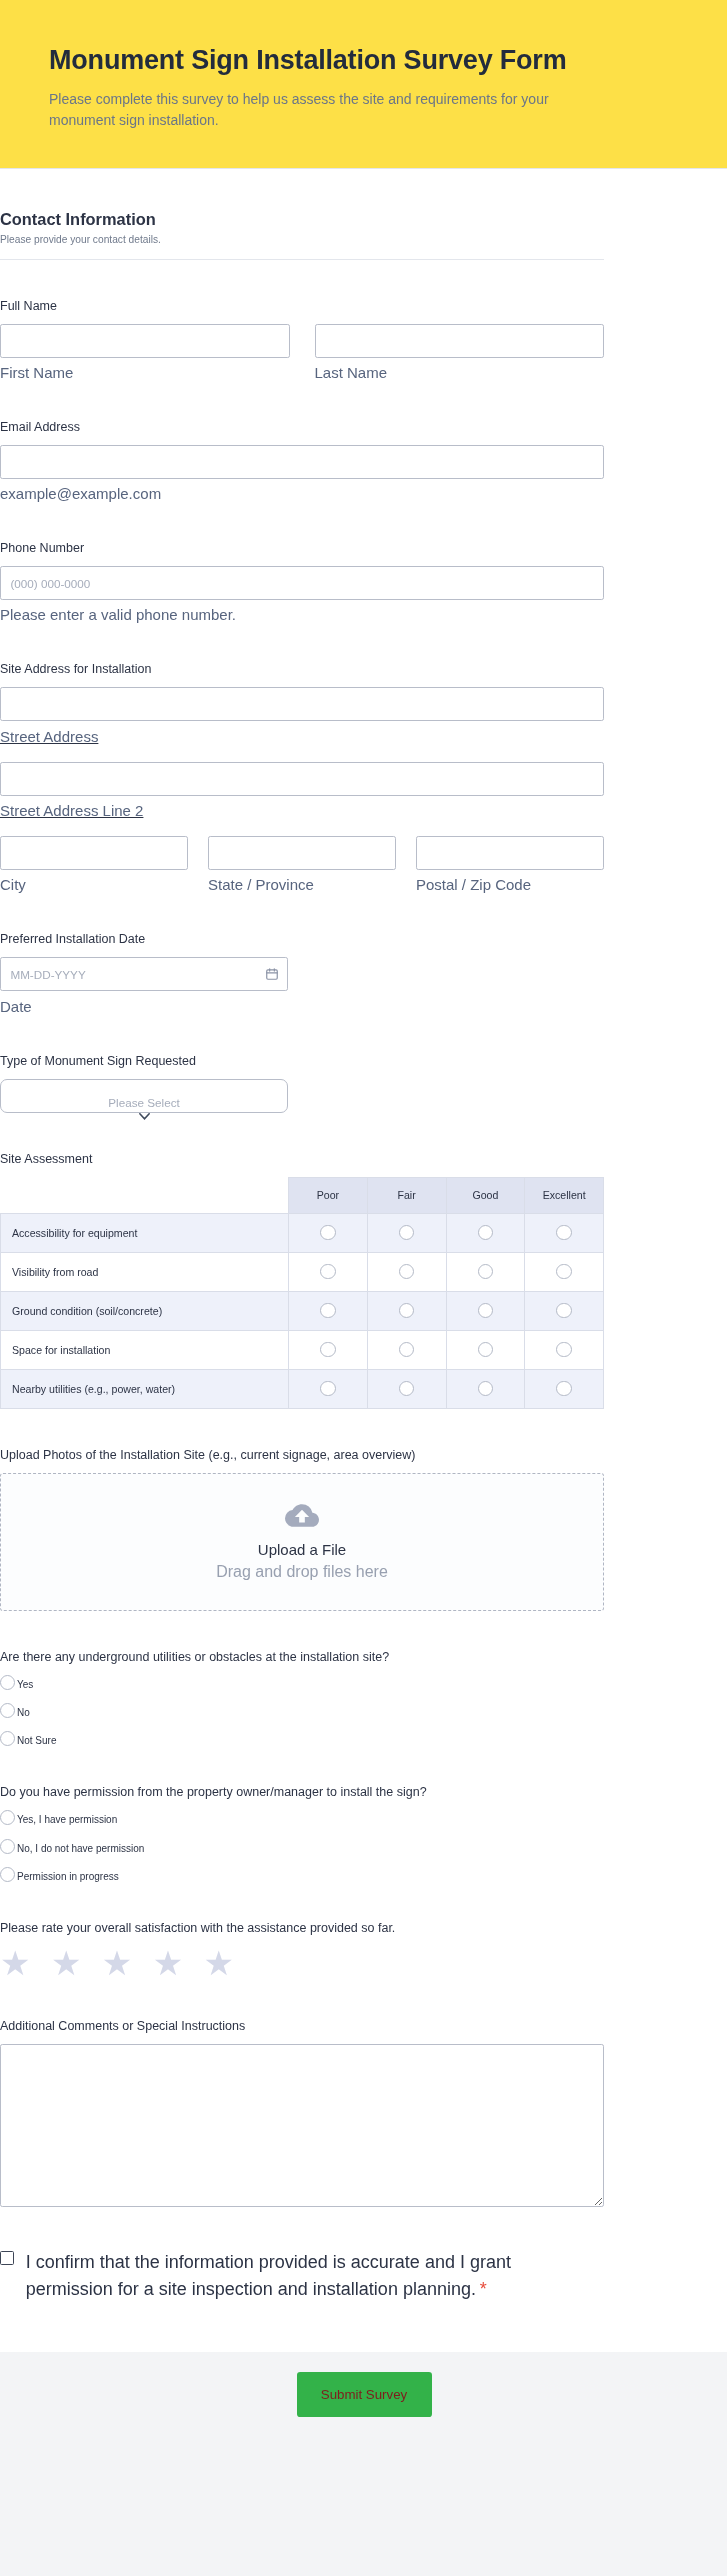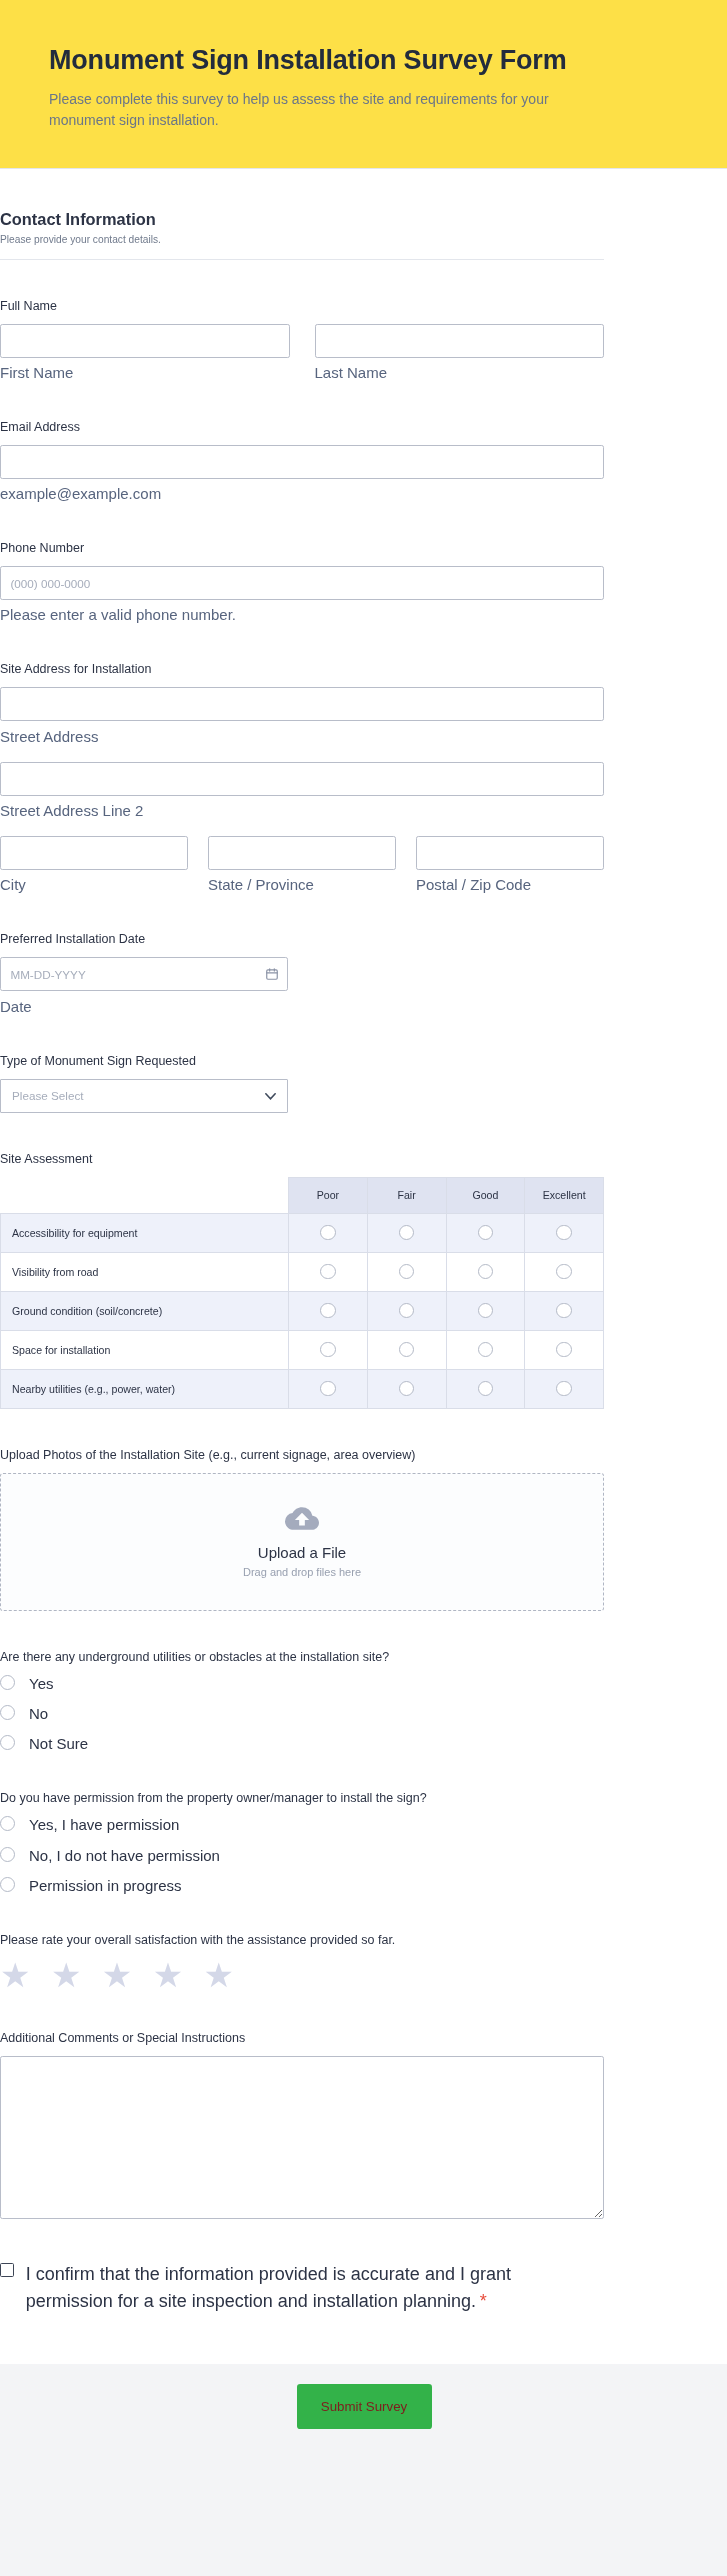--- a/index.html
+++ b/index.html
@@ -84,40 +84,41 @@
     color: #2c3345;
     background: #fff;
     font-family: inherit;
     outline: none;
   }
   input.text::placeholder, textarea.text::placeholder { color: #a6adbb; }
   .half-w { width: 288px; }
 
   .row-2 { display: grid; grid-template-columns: 1fr 1fr; column-gap: 25px; }
   .row-3 { display: grid; grid-template-columns: 1fr 1fr 1fr; column-gap: 25px; gap: 20px; }
-  .addr-group { margin-bottom: 17px; }
+  .addr-group { margin-bottom: 17px; text-decoration: underline; }
 
   .date-wrap { position: relative; width: 288px; }
   .date-wrap .calendar-icon {
     position: absolute; right: 9.4px; top: 9.4px; pointer-events: none;
   }
 
   .select-box {
     width: 288px;
     height: 34px;
     border: 0.8px solid #b8bdc9;
-    border-radius: 1px;
+    border-radius: 7px;
     background: #fff;
     display: flex;
     align-items: center;
     justify-content: space-between;
     padding: 16px 11px;
     font-size: 11.7px;
     color: #a6adbb;
     cursor: pointer;
+    flex-direction: column;
   }
 
   
   table.matrix {
     width: 100%;
     border-collapse: collapse;
     table-layout: fixed;
     font-size: 10.6px;
   }
   table.matrix col.lbl { width: 288px; }
@@ -157,29 +158,29 @@
     border-radius: 3.1px;
     height: 138px;
     background: #fcfdfe;
     display: flex;
     flex-direction: column;
     align-items: center;
     justify-content: center;
     cursor: pointer;
   }
   .upload-title { font-size: 15px; font-weight: 500; margin-top: 9.4px; color: #2c3345; }
-  .upload-hint { font-size: 11px; color: #98a0b0; margin-top: 4.7px; }
+  .upload-hint { font-size: 16px; color: #98a0b0; margin-top: 4.7px; }
 
   
   .opt-row {
     display: flex;
-    align-items: flex-start;
-    gap: 14px;
+    align-items: flex-end;
+    gap: 2px;
     margin-bottom: 13.3px;
-    font-size: 15px;
+    font-size: 10px;
     color: #2c3345;
   }
   .opt-row:last-child { margin-bottom: 0; }
   .opt-row .radio { width: 15px; height: 15px; }
 
   
   .stars { display: flex; gap: 20.4px; }
   .star {
     font-size: 34px;
     line-height: 1;

